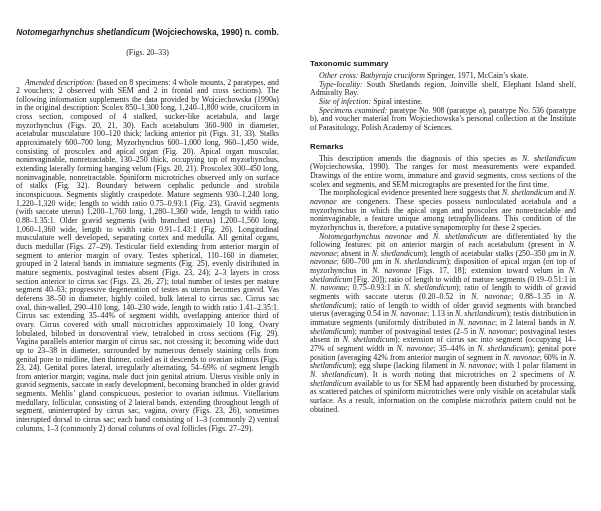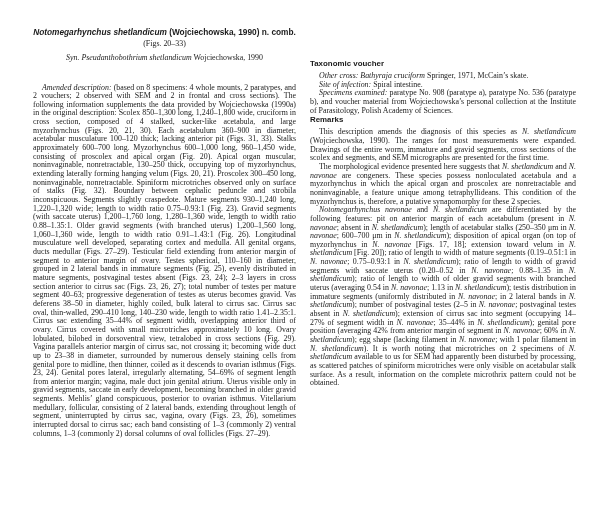--- a/index.html
+++ b/index.html
@@ -5,35 +5,35 @@
   html, body { margin: 0; padding: 0; }
   body {
     width: 601px; height: 511px;
     background: #ffffff;
     font-family: "Liberation Serif", serif;
     color: #1b1b1b;
     overflow: hidden;
   }
   .page { position: relative; width: 601px; height: 511px; background: #ffffff; }
   .col { position: absolute; }
-  .col-left  { left: 33px;  top: 28px; width: 263px; }
+  .col-left  { left: 16px;  top: 28px; width: 263px; }
   .col-right { left: 310px; top: 59px; width: 266px; }
 
   .species-title {
     font-family: "Liberation Sans", sans-serif;
     font-weight: bold;
     font-size: 8.3px;
     line-height: 9.5px;
     text-align: center;
   }
   .figs-line {
     font-size: 7.9px;
     line-height: 9px;
     text-align: center;
-    margin-top: 1px;
+    margin-top: 10px;
   }
   .syn-line {
     font-size: 7.9px;
     line-height: 9px;
     text-align: center;
     margin-top: 5px;
   }
   .body-par {
     font-size: 7.9px;
     line-height: 8.65px;
@@ -42,40 +42,40 @@
   }
   .indent { text-indent: 9px; }
   .lead-par { margin-top: 22px; }
   .section-heading {
     font-family: "Liberation Sans", sans-serif;
     font-weight: bold;
     font-size: 7.9px;
     line-height: 9px;
     margin: 0 0 4px 0;
   }
-  .remarks-gap { }
+  .remarks-gap { margin-top: 9px; }
 </style>
 </head>
 <body>
 
 <div class="page">
 
   <div class="col col-left">
     <div>
       <div class="species-title"><i>Notomegarhynchus shetlandicum</i><span> (Wojciechowska, 1990) n. comb.</span></div>
       <div class="figs-line">(Figs. 20–33)</div>
-      <div class="syn-line"><i>Syn. </i><i>Pseudanthobothrium shetlandicum</i><span> Wojciechowska, 1990</span></div>
     </div>
     <p class="body-par indent lead-par"><i>Amended description:</i><span> (based on 8 specimens: 4 whole mounts, 2 paratypes, and 2 vouchers; 2 observed with SEM and 2 in frontal and cross sections). The following information supplements the data provided by Wojciechowska (1990a) in the original description: Scolex 850–1,300 long, 1,240–1,800 wide, cruciform in cross section, composed of 4 stalked, sucker-like acetabula, and large myzorhynchus (Figs. 20, 21, 30). Each acetabulum 360–900 in diameter, acetabular musculature 100–120 thick; lacking anterior pit (Figs. 31, 33). Stalks approximately 600–700 long. Myzorhynchus 600–1,000 long, 960–1,450 wide, consisting of proscolex and apical organ (Fig. 20). Apical organ muscular, noninvaginable, nonretractable, 130–250 thick, occupying top of myzorhynchus, extending laterally forming hanging velum (Figs. 20, 21). Proscolex 300–450 long, noninvaginable, nonretractable. Spiniform microtriches observed only on surface of stalks (Fig. 32). Boundary between cephalic peduncle and strobila inconspicuous. Segments slightly craspedote. Mature segments 930–1,240 long, 1,220–1,320 wide; length to width ratio 0.75–0.93:1 (Fig. 23). Gravid segments (with saccate uterus) 1,200–1,760 long, 1,280–1,360 wide, length to width ratio 0.88–1.35:1. Older gravid segments (with branched uterus) 1,200–1,560 long, 1,060–1,360 wide, length to width ratio 0.91–1.43:1 (Fig. 26). Longitudinal musculature well developed, separating cortex and medulla. All genital organs, ducts medullar (Figs. 27–29). Testicular field extending from anterior margin of segment to anterior margin of ovary. Testes spherical, 110–160 in diameter, grouped in 2 lateral bands in immature segments (Fig. 25), evenly distributed in mature segments, postvaginal testes absent (Figs. 23, 24); 2–3 layers in cross section anterior to cirrus sac (Figs. 23, 26, 27); total number of testes per mature segment 40–63; progressive degeneration of testes as uterus becomes gravid. Vas deferens 38–50 in diameter, highly coiled, bulk lateral to cirrus sac. Cirrus sac oval, thin-walled, 290–410 long, 140–230 wide, length to width ratio 1.41–2.35:1. Cirrus sac extending 35–44% of segment width, overlapping anterior third of ovary. Cirrus covered with small microtriches approximately 10 long. Ovary lobulated, bilobed in dorsoventral view, tetralobed in cross sections (Fig. 29). Vagina parallels anterior margin of cirrus sac, not crossing it; becoming wide duct up to 23–38 in diameter, surrounded by numerous densely staining cells from genital pore to midline, then thinner, coiled as it descends to ovarian isthmus (Figs. 23, 24). Genital pores lateral, irregularly alternating, 54–69% of segment length from anterior margin; vagina, male duct join genital atrium. Uterus visible only in gravid segments, saccate in early development, becoming branched in older gravid segments. Mehlis’ gland conspicuous, posterior to ovarian isthmus. Vitellarium medullary, follicular, consisting of 2 lateral bands, extending throughout length of segment, uninterrupted by cirrus sac, vagina, ovary (Figs. 23, 26), sometimes interrupted dorsal to cirrus sac; each band consisting of 1–3 (commonly 2) ventral columns, 1–3 (commonly 2) dorsal columns of oval follicles (Figs. 27–29).</span></p>
   </div>
 
   <div class="col col-right">
-    <h3 class="section-heading">Taxonomic voucher</h3>
+    <h3 class="section-heading">Taxonomic summary</h3>
 
     <p class="body-par indent"><i>Other cross: </i><i>Bathyraja cruciform</i><span> Springer, 1971, McCain’s skate.</span></p>
+    <p class="body-par indent"><i>Type-locality: </i><span>South Shetlands region, Joinville shelf, Elephant Island shelf, Admiralty Bay.</span></p>
     <p class="body-par indent"><i>Site of infection: </i><span>Spiral intestine.</span></p>
     <p class="body-par indent"><i>Specimens examined: </i><span>paratype No. 908 (paratype a), paratype No. 536 (paratype b), and voucher material from Wojciechowska’s personal collection at the Institute of Parasitology, Polish Academy of Sciences.</span></p>
 
     <h3 class="section-heading remarks-gap">Remarks</h3>
 
     <p class="body-par indent"><span>This description amends the diagnosis of this species as </span><i>N. shetlandicum</i><span> (Wojciechowska, 1990). The ranges for most measurements were expanded. Drawings of the entire worm, immature and gravid segments, cross sections of the scolex and segments, and SEM micrographs are presented for the first time.</span></p>
     <p class="body-par indent"><span>The morphological evidence presented here suggests that </span><i>N. shetlandicum</i><span> and </span><i>N. navonae</i><span> are congeners. These species possess nonloculated acetabula and a myzorhynchus in which the apical organ and proscolex are nonretractable and noninvaginable, a feature unique among tetraphyllideans. This condition of the myzorhynchus is, therefore, a putative synapomorphy for these 2 species.</span></p>
     <p class="body-par indent"><i>Notomegarhynchus navonae</i><span> and </span><i>N. shetlandicum</i><span> are differentiated by the following features: pit on anterior margin of each acetabulum (present in </span><i>N. navonae</i><span>; absent in </span><i>N. shetlandicum</i><span>); length of acetabular stalks (250–350 μm in </span><i>N. navonae</i><span>; 600–700 μm in </span><i>N. shetlandicum</i><span>); disposition of apical organ (on top of myzorhynchus in </span><i>N. navonae</i><span> [Figs. 17, 18]; extension toward velum in </span><i>N. shetlandicum</i><span> [Fig. 20]); ratio of length to width of mature segments (0.19–0.51:1 in </span><i>N. navonae</i><span>; 0.75–0.93:1 in </span><i>N. shetlandicum</i><span>); ratio of length to width of gravid segments with saccate uterus (0.20–0.52 in </span><i>N. navonae</i><span>; 0.88–1.35 in </span><i>N. shetlandicum</i><span>); ratio of length to width of older gravid segments with branched uterus (averaging 0.54 in </span><i>N. navonae</i><span>; 1.13 in </span><i>N. shetlandicum</i><span>); testis distribution in immature segments (uniformly distributed in </span><i>N. navonae</i><span>; in 2 lateral bands in </span><i>N. shetlandicum</i><span>); number of postvaginal testes (2–5 in </span><i>N. navonae</i><span>; postvaginal testes absent in </span><i>N. shetlandicum</i><span>); extension of cirrus sac into segment (occupying 14–27% of segment width in </span><i>N. navonae</i><span>; 35–44% in </span><i>N. shetlandicum</i><span>); genital pore position (averaging 42% from anterior margin of segment in </span><i>N. navonae</i><span>; 60% in </span><i>N. shetlandicum</i><span>); egg shape (lacking filament in </span><i>N. navonae</i><span>; with 1 polar filament in </span><i>N. shetlandicum</i><span>). It is worth noting that microtriches on 2 specimens of </span><i>N. shetlandicum</i><span> available to us for SEM had apparently been disturbed by processing, as scattered patches of spiniform microtriches were only visible on acetabular stalk surface. As a result, information on the complete microthrix pattern could not be obtained.</span></p>
   </div>
 

